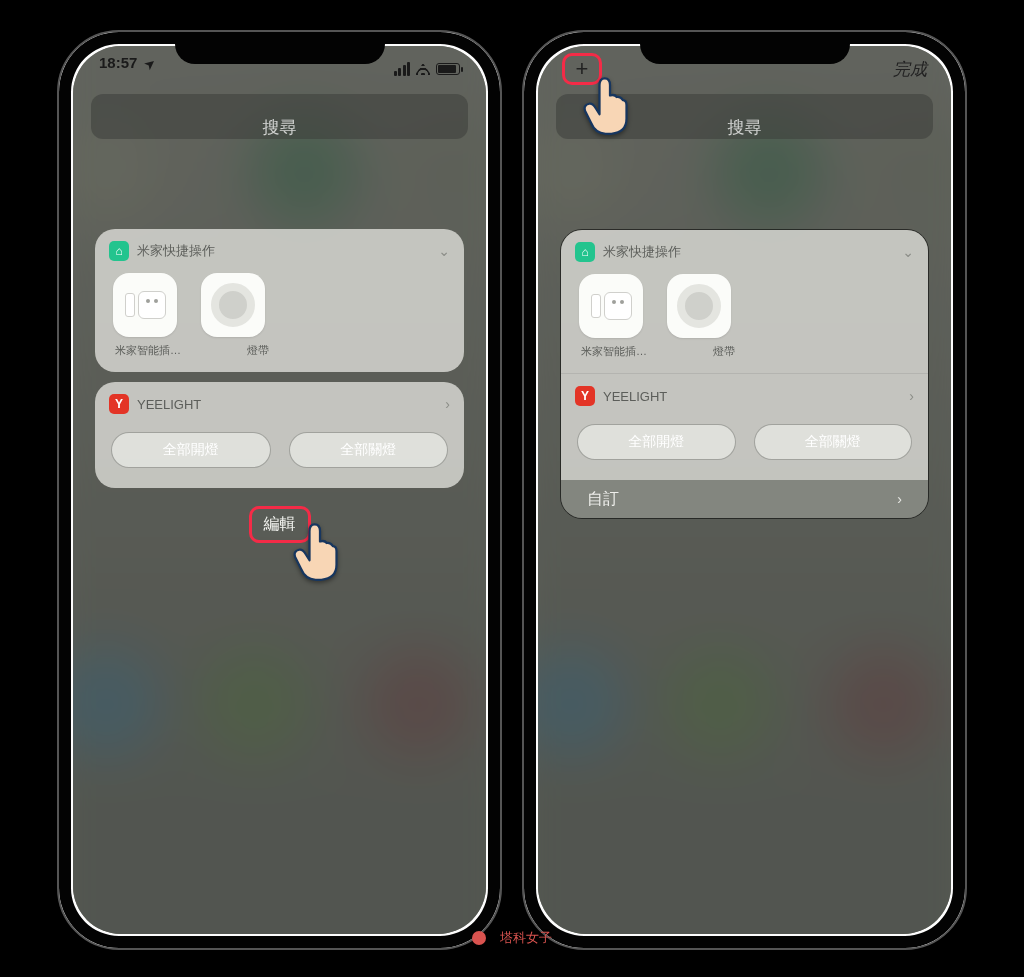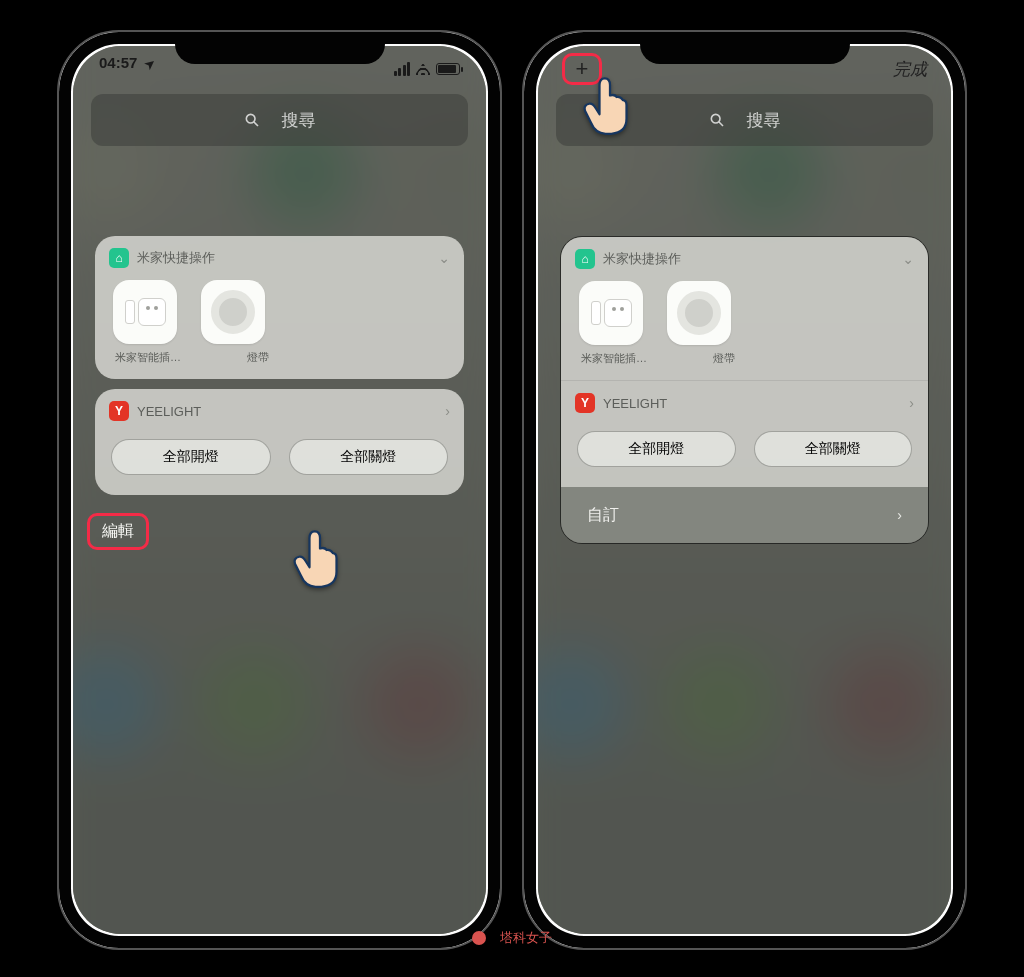--- a/index.html
+++ b/index.html
@@ -103,27 +103,28 @@
     background: rgba(230,230,225,0.0);
   }
 
   .content {
     position: absolute; inset: 0;
     padding: 48px 14px 20px;
     z-index: 30;
   }
   .search {
     margin: 0 4px;
-    height: 52px;
+    height: 45px;
     border-radius: 12px;
     background: rgba(60,62,58,0.55);
     display: flex; align-items:center; justify-content:center;
     gap: 22px;
     color: rgba(255,255,255,0.75);
     font-size: 17px;
+    flex-direction: column;
   }
   .search svg { width:16px; height:16px; stroke: rgba(255,255,255,0.75); }
 
   .widget-stack {
     margin: 90px 8px 0;
     border-radius: 22px;
     overflow: visible;
   }
   .widget-stack.edit-mode {
     border: 1.5px solid rgba(0,0,0,0.55);
@@ -158,29 +159,29 @@
     margin:0 auto;display:flex;align-items:center;justify-content:center;
     box-shadow: 0 1px 2px rgba(0,0,0,0.1);
   }
   .tile .lbl { font-size:11px;color:#5c5e5a;margin-top:6px;white-space:nowrap;overflow:hidden;text-overflow:ellipsis; }
   .yee-body { display:flex; gap:18px; margin:18px 2px 6px; }
   .pill {
     flex:1; height:36px; border-radius:18px;
     background: rgba(250,251,248,0.5);
     border:1px solid rgba(120,122,116,0.6);
     display:flex;align-items:center;justify-content:center;
-    font-size:14px;color:#000000;
+    font-size:14px;color:#ffffff;
   }
   .custom-row {
-    height:56px;background:rgba(150,152,145,0.7);
+    height:38px;background:rgba(150,152,145,0.7);
     display:flex;align-items:center;justify-content:space-between;
     padding:0 26px;color:#efefec;font-size:16px;
   }
 
-  .edit-btn-anchor { margin-top:18px; position:relative; }
+  .edit-btn-anchor { text-align:center; margin-top:18px; position:relative; }
   .edit-btn {
     display:inline-flex;align-items:center;justify-content:center;
     padding: 5px 12px;
     border:3px solid #f42b47; border-radius:10px;
     color:#f6f7f3; font-size:16px;
     background: rgba(100,102,96,0.15);
   }
 
   .hand {
     position:absolute; width:48px; height:60px; z-index:60;
@@ -212,21 +213,21 @@
 <div class="stage">
 
   <div class="phone">
     <div class="notch"></div>
     <div class="screen">
       <div class="bg-blur"></div>
       <div class="overlay-dim"></div>
 
       <div class="status-bar">
         <div>
-          <span>04:57</span>
+          <span>18:57</span>
           <span style="font-size:12px;margin-left:3px;display:inline-block;transform:rotate(-40deg)">➤</span>
         </div>
         <div class="status-icons">
           <div class="sig">
               <span></span>
               <span></span>
               <span></span>
               <span></span>
             </div>
           <div class="wifi"></div>

